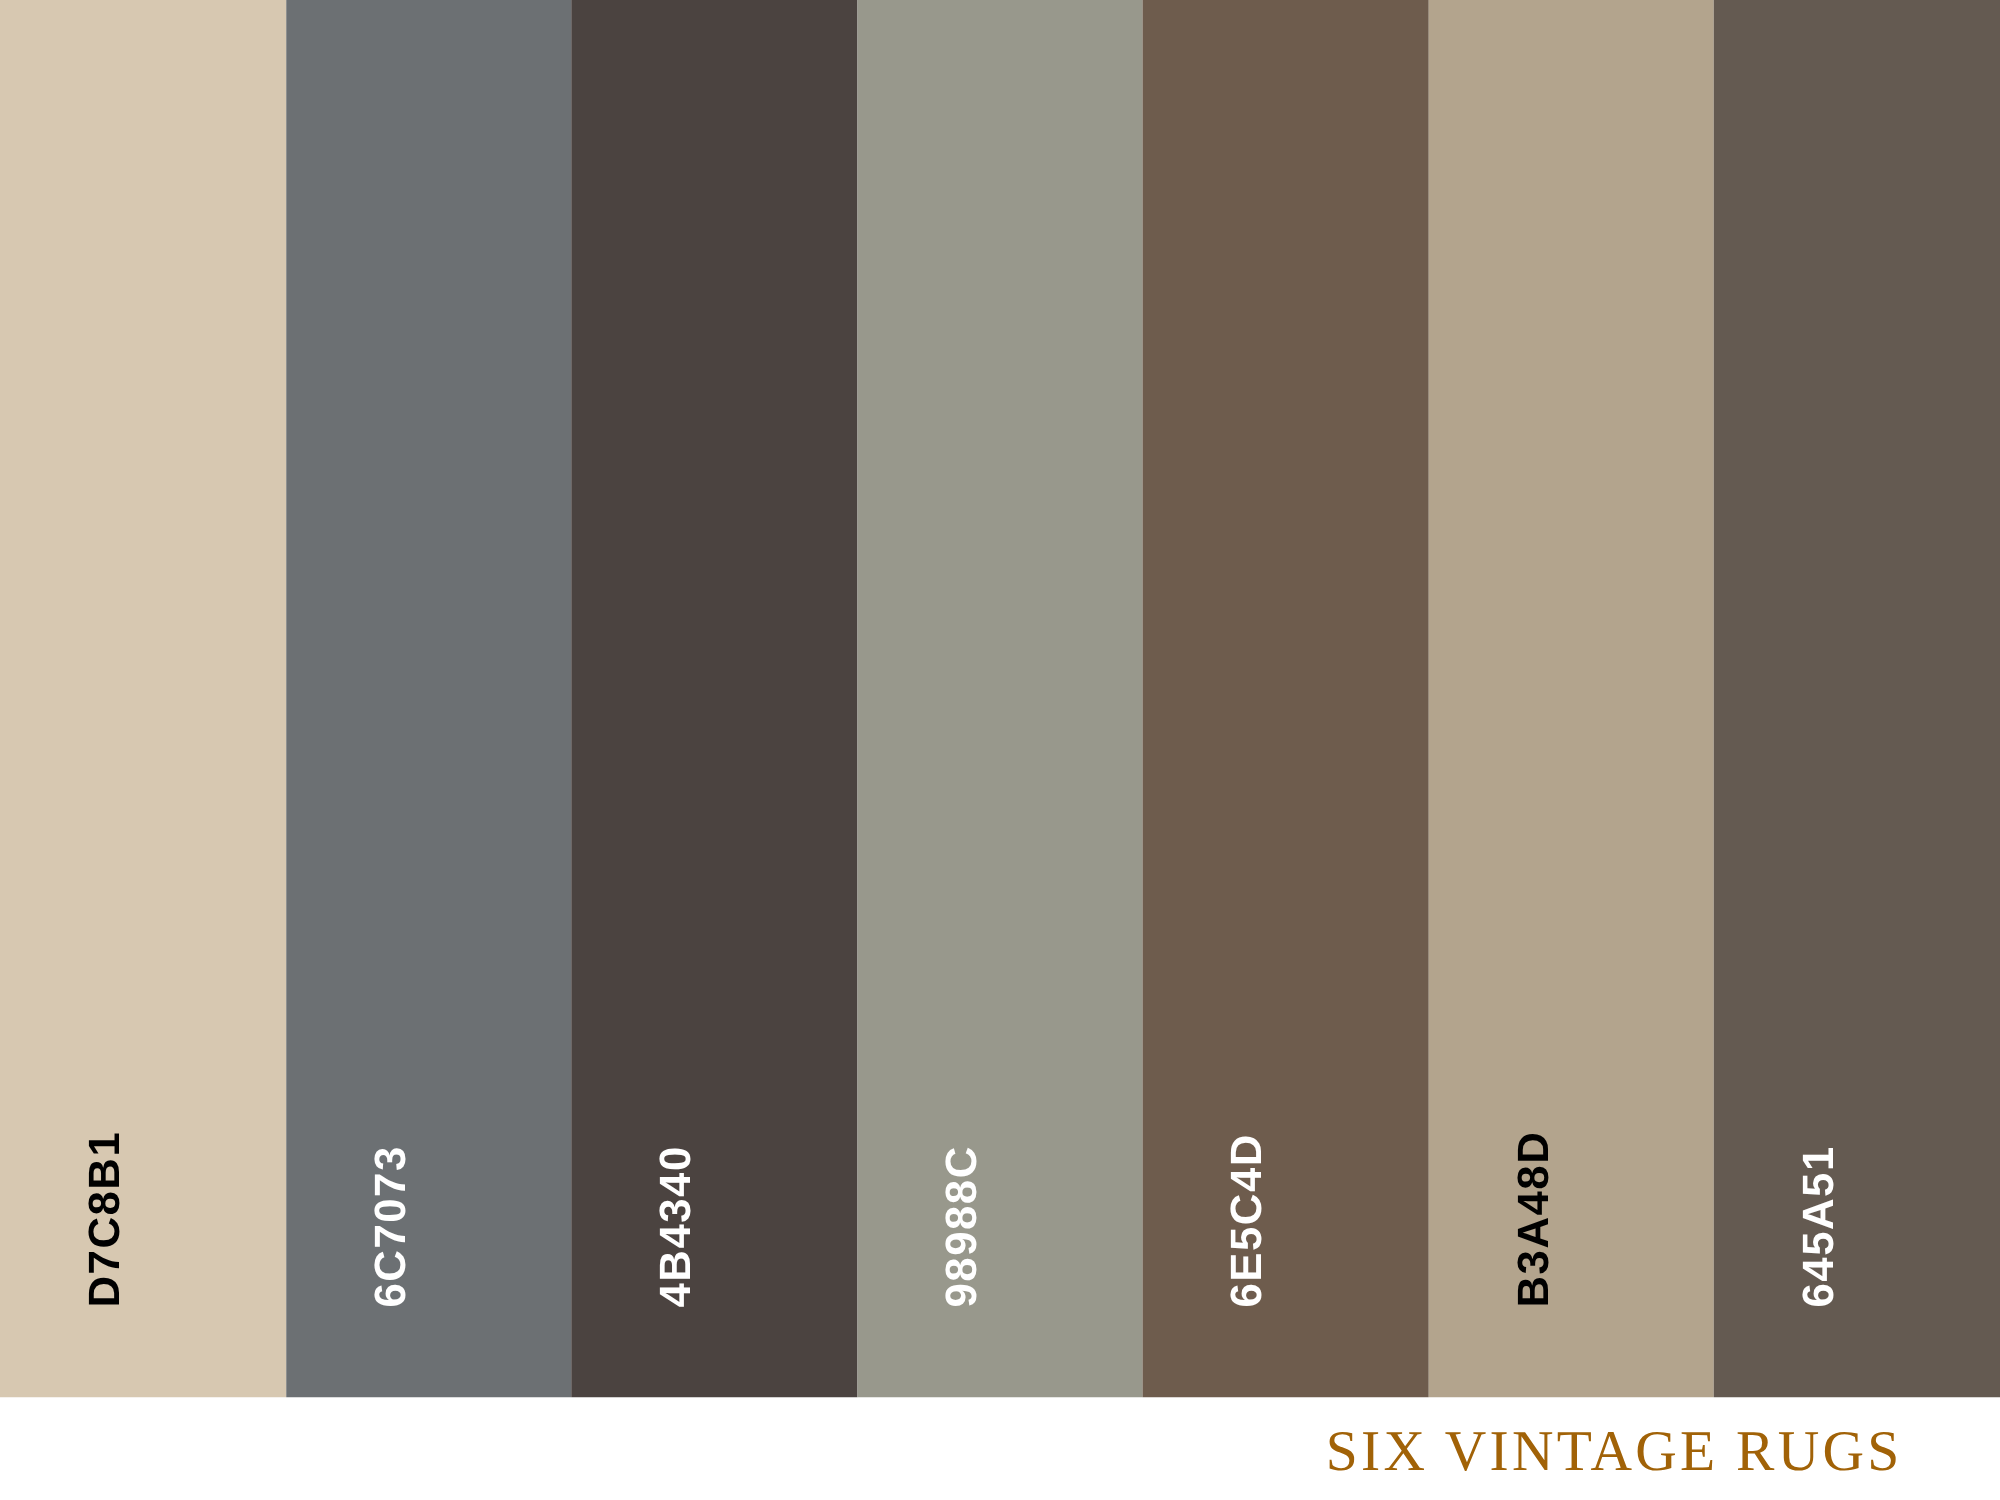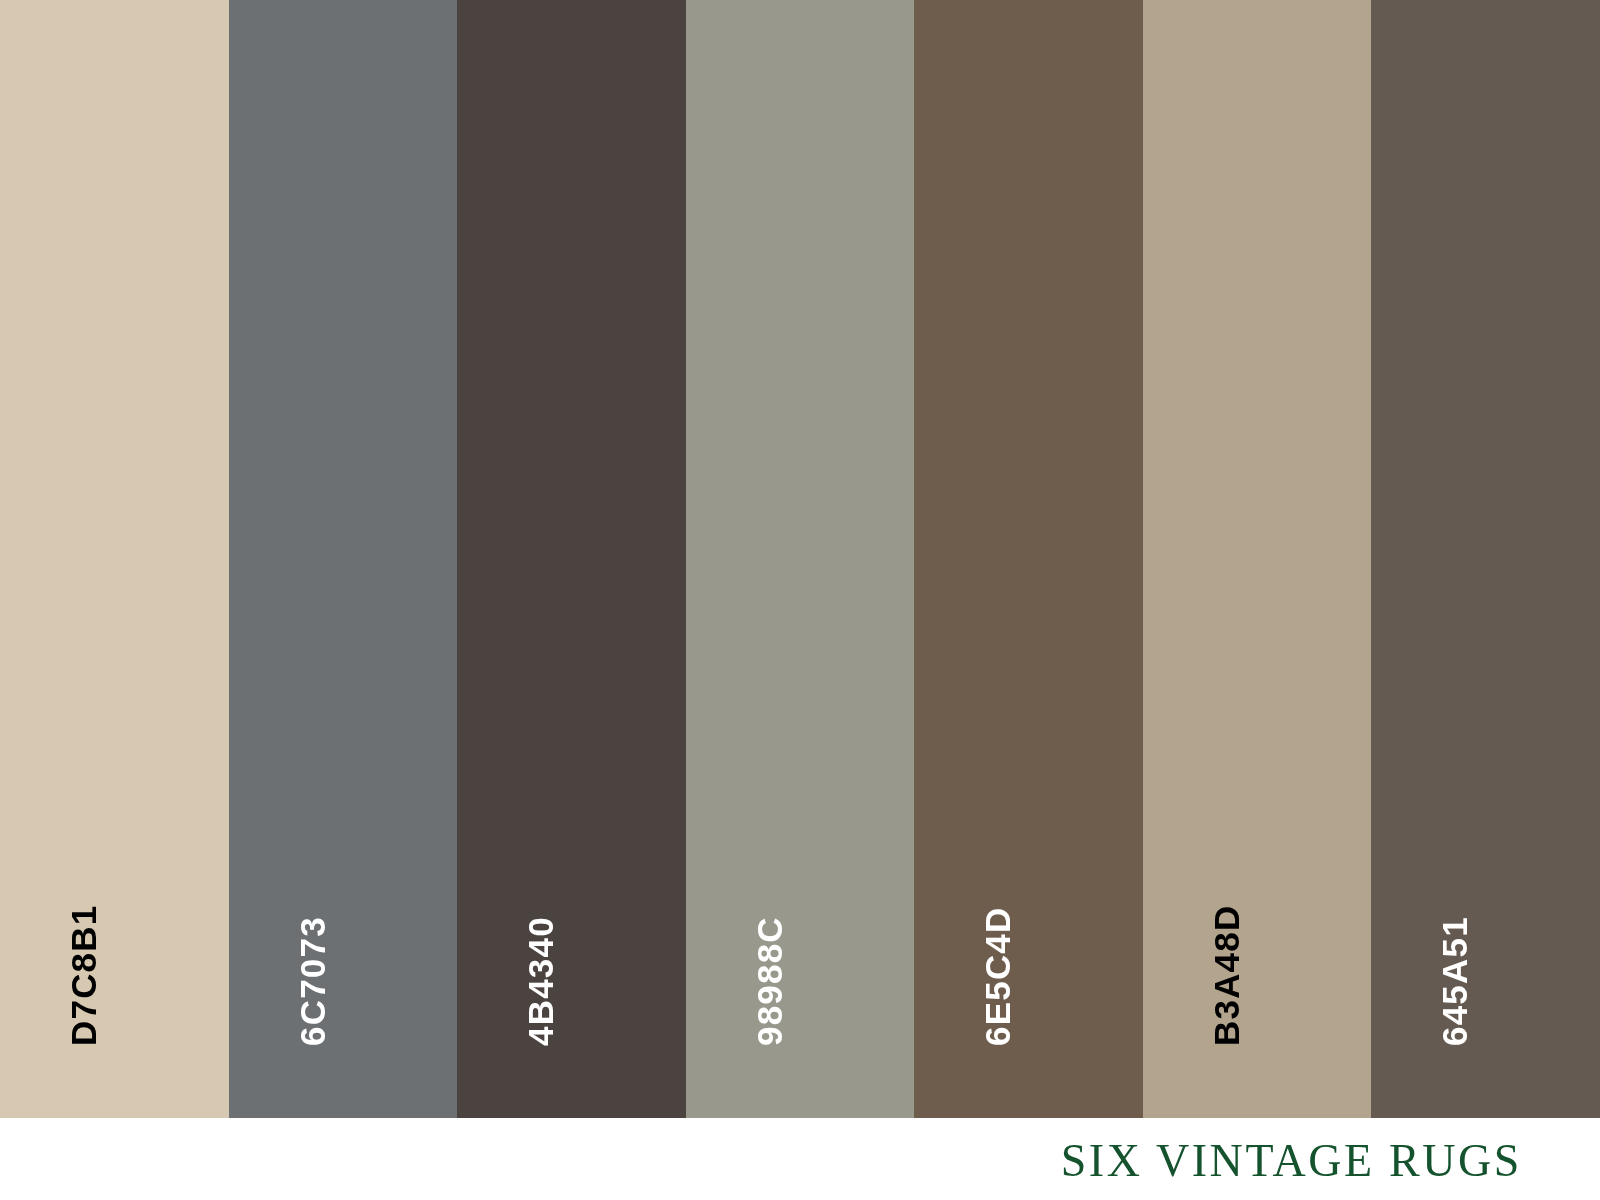--- a/index.html
+++ b/index.html
@@ -137,16 +137,16 @@
 
     <div class="swatch" style="background-color: rgb(100, 90, 81);">
       <div class="swatch-label">
         <span class="swatch-label-text label-light" style="color: rgb(255, 255, 255);">645A51</span>
       </div>
     </div>
 
   </div>
 
   <div id="footer-area" style="background: rgb(255, 255, 255);">
-    <div id="brand-wordmark" style="color: #14532d; margin-left: 41px;">SIX VINTAGE RUGS</div>
+    <div id="brand-wordmark" style="color: #a16207; margin-left: 41px;">SIX VINTAGE RUGS</div>
   </div>
 
 </div>
 
 </body></html>

